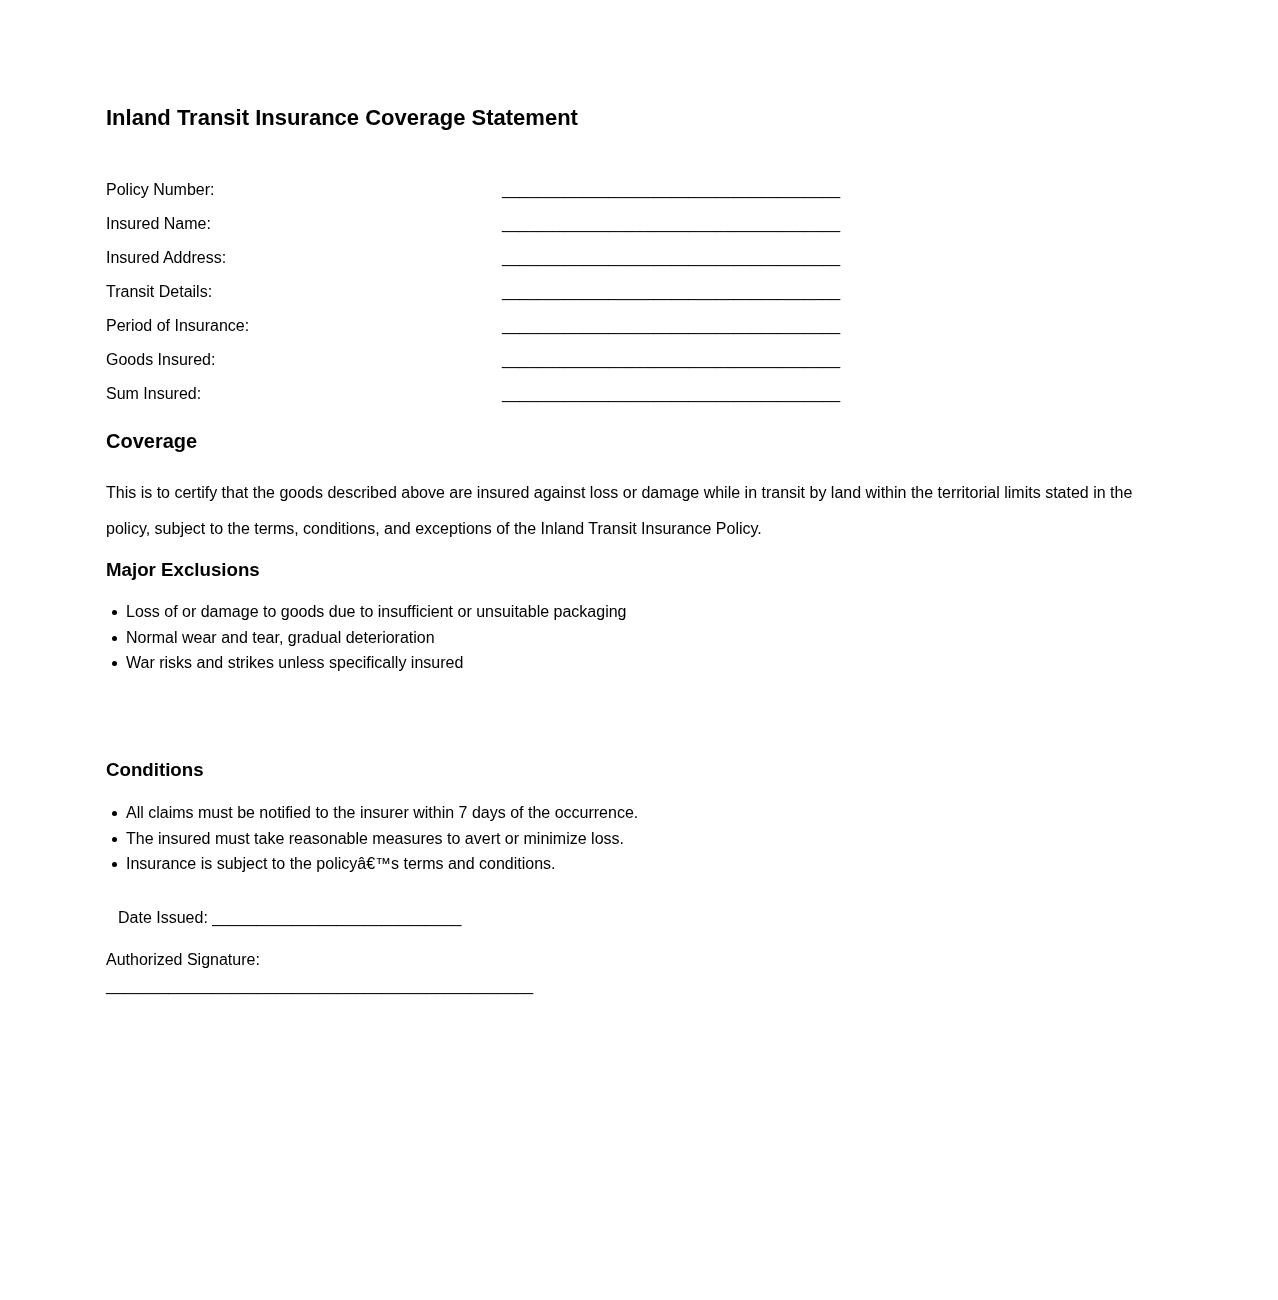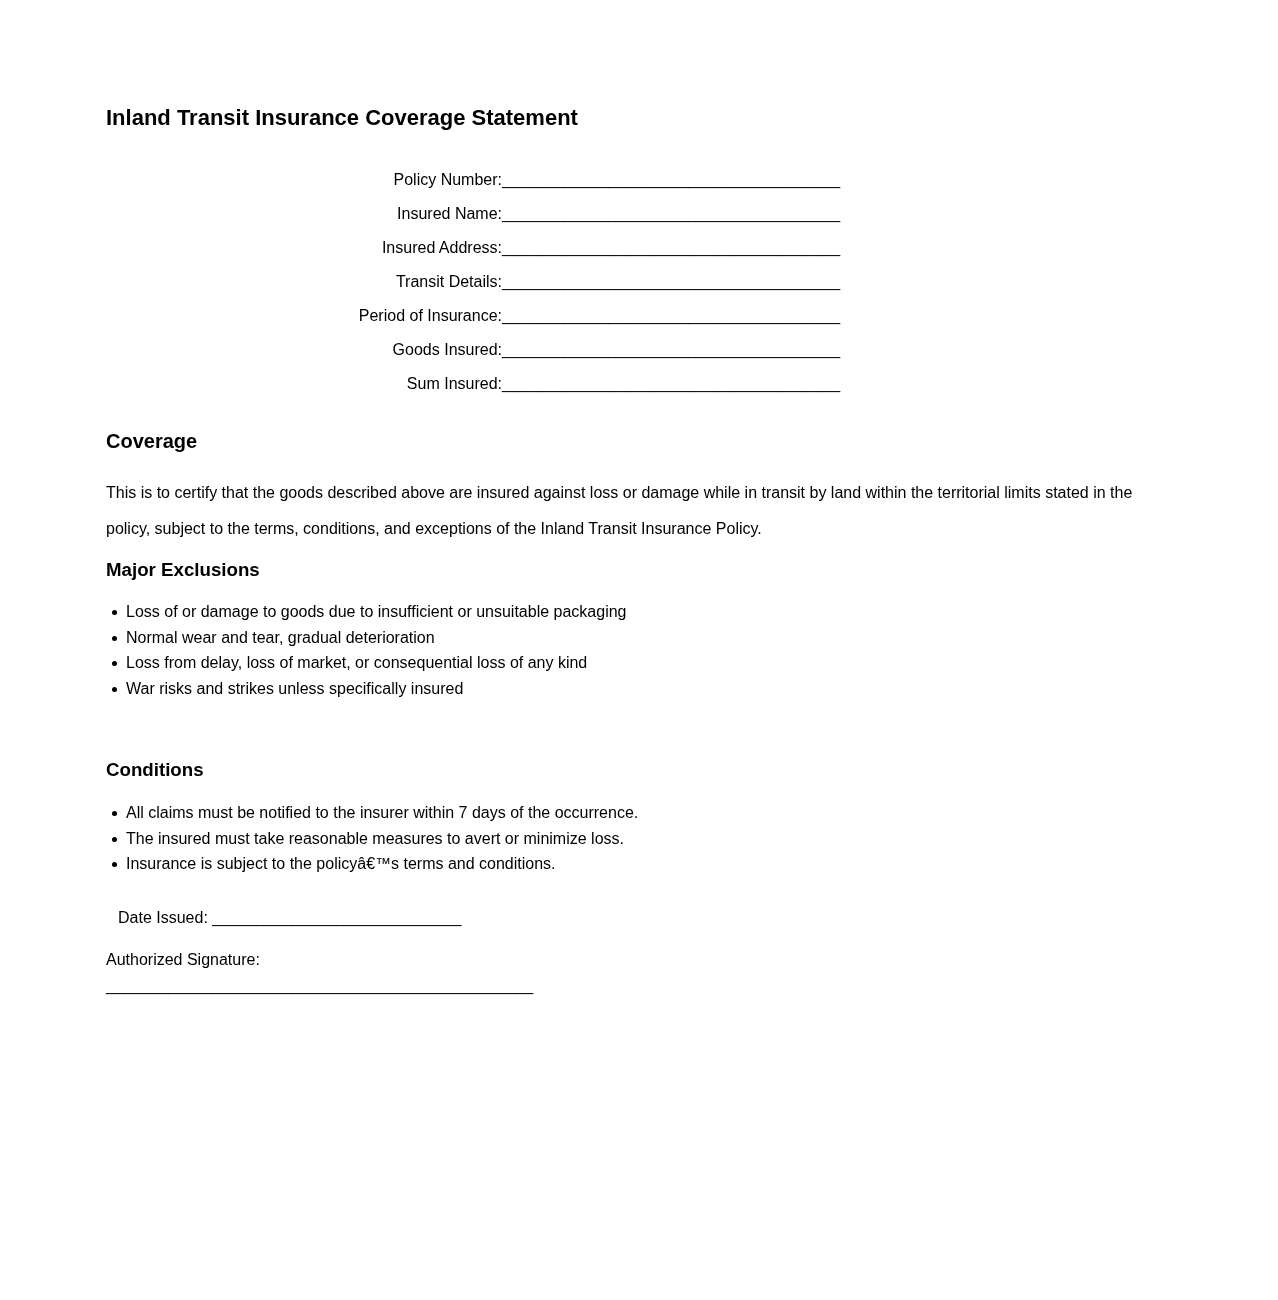--- a/index.html
+++ b/index.html
@@ -28,24 +28,23 @@
       font-weight: bold;
       margin: 0;
       position: absolute;
       top: 97px;
       left: 0;
       line-height: 42px;
       white-space: nowrap;
     }
     .fields {
       position: absolute;
-      top: 167px;
+      top: 177px;
       left: 0;
       width: 800px;
-      text-align: right;
     }
     .field-row {
       display: flex;
       height: 34px;
       align-items: flex-start;
     }
     .field-label {
       width: 396px;
       line-height: 26px;
     }
@@ -164,21 +163,20 @@
     </div>
   </div>
 
   <h2>Coverage</h2>
   <p class="coverage-text">This is to certify that the goods described above are insured against loss or damage while in transit by land within the territorial limits stated in the policy, subject to the terms, conditions, and exceptions of the Inland Transit Insurance Policy.</p>
 
   <h3 class="h-exclusions">Major Exclusions</h3>
   <ul class="list-exclusions">
     <li>Loss of or damage to goods due to insufficient or unsuitable packaging</li>
     <li>Normal wear and tear, gradual deterioration</li>
-    <li>Loss from delay, loss of market, or consequential loss of any kind</li>
     <li>War risks and strikes unless specifically insured</li>
   </ul>
 
   <h3 class="h-conditions">Conditions</h3>
   <ul class="list-conditions">
     <li>All claims must be notified to the insurer within 7 days of the occurrence.</li>
     <li>The insured must take reasonable measures to avert or minimize loss.</li>
     <li>Insurance is subject to the policyâ€™s terms and conditions.</li>
   </ul>
 

